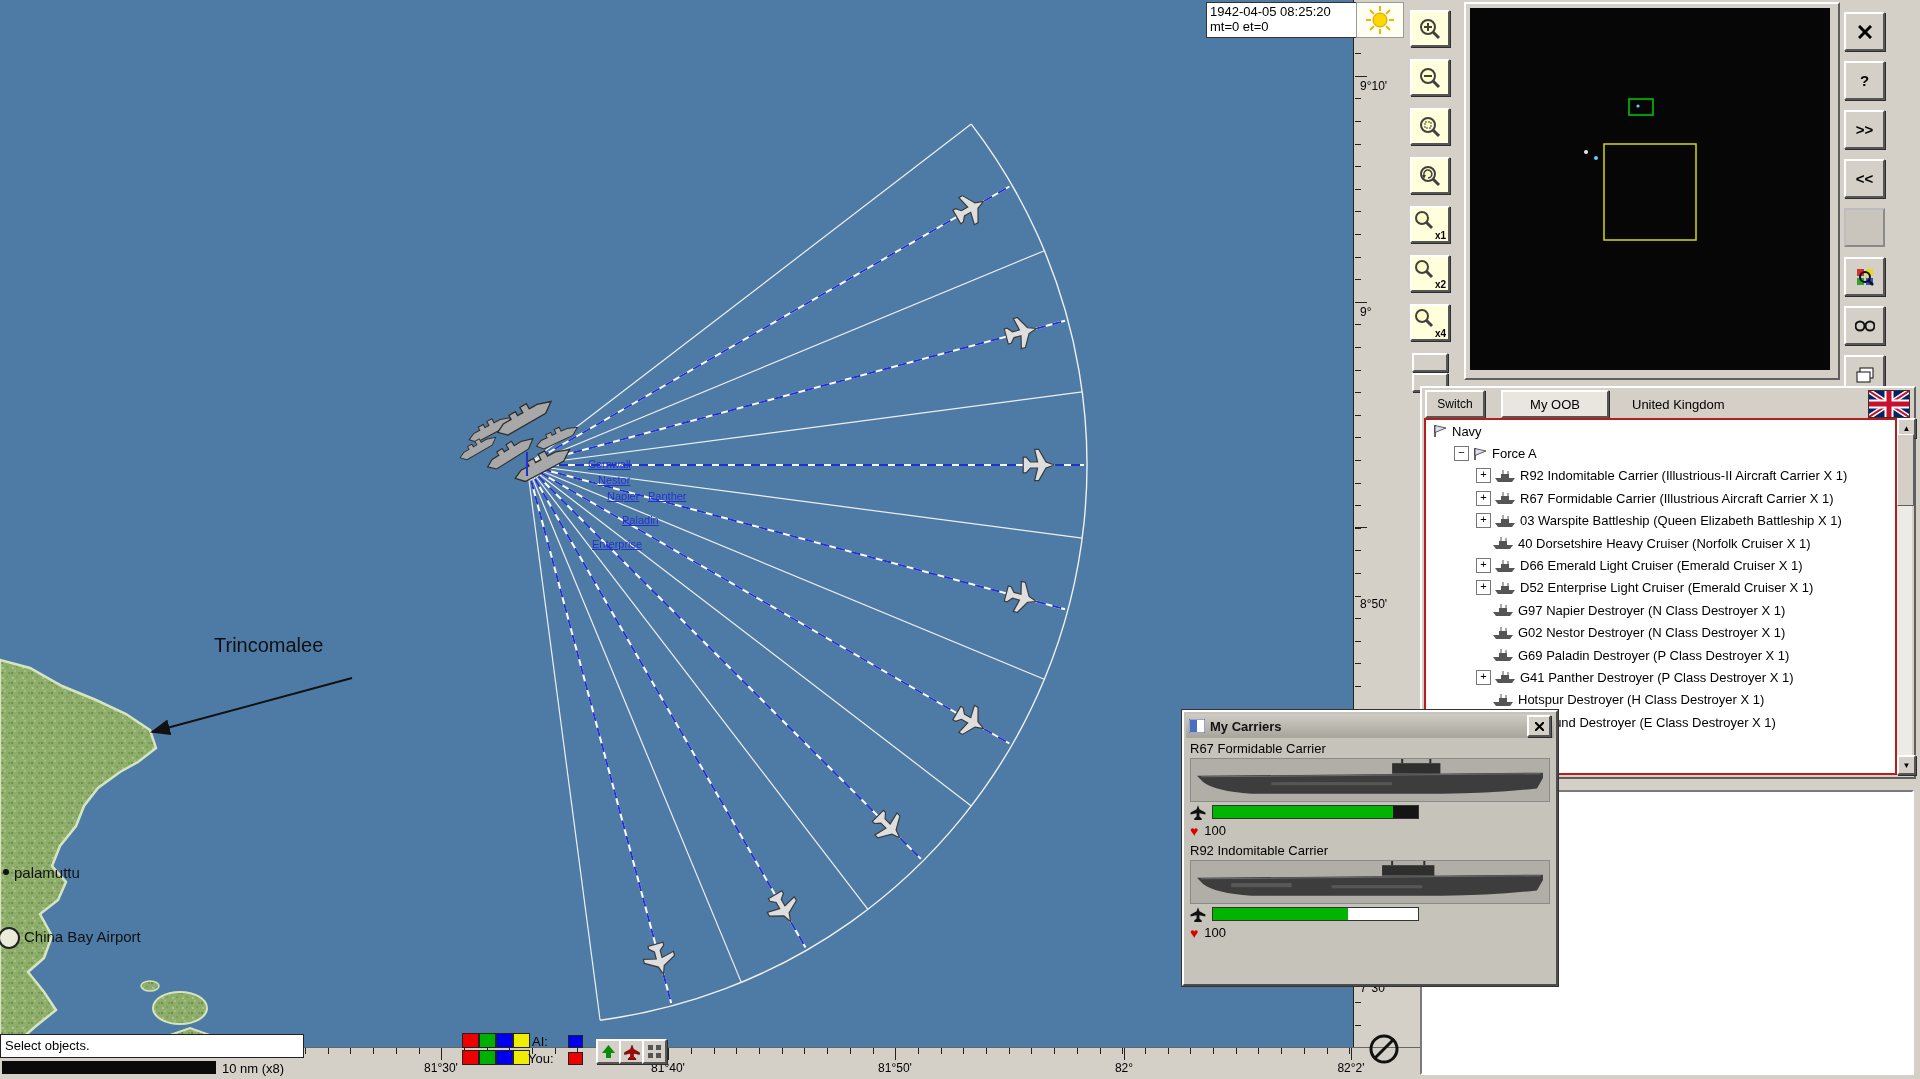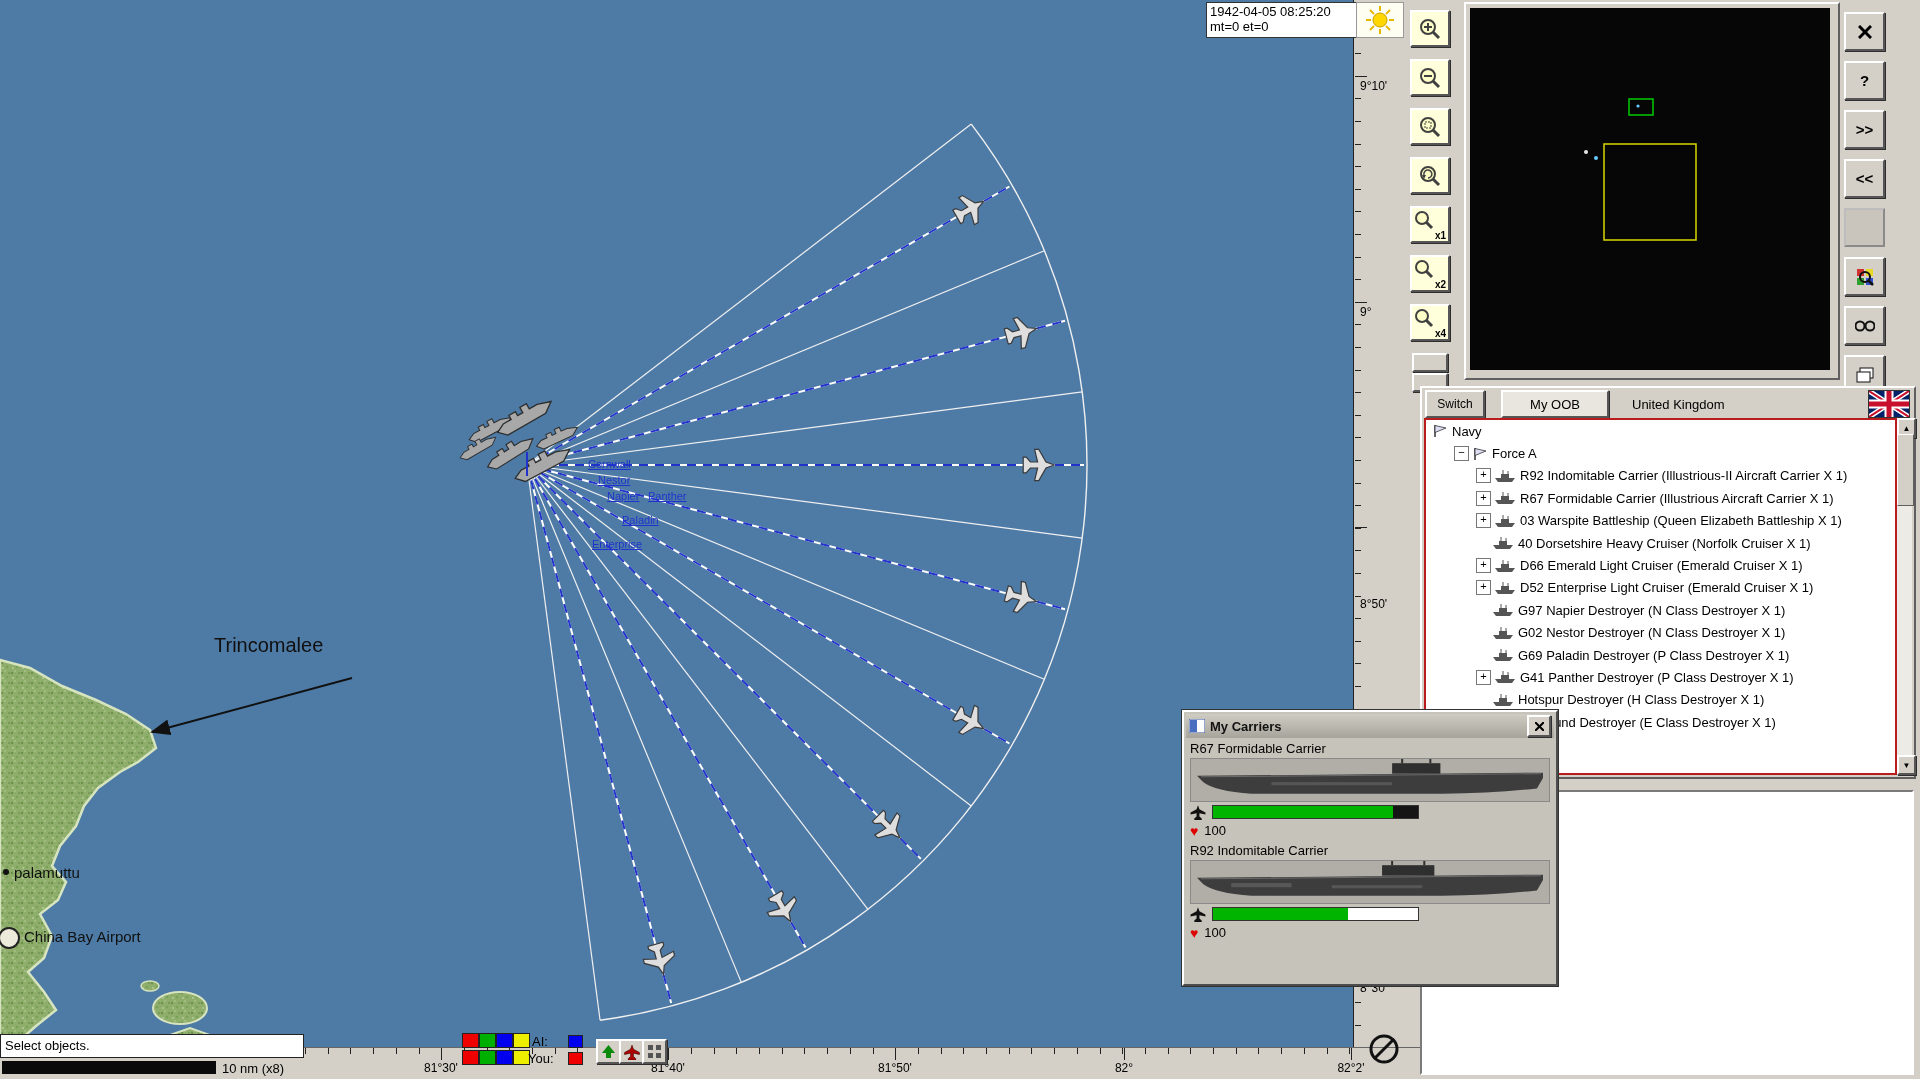--- a/index.html
+++ b/index.html
@@ -252,21 +252,21 @@
     <div class="vtick" style="top: 1025px; width: 6px;"></div>
     <div class="vtick" style="top: 76px; width: 12px;"></div>
     <div class="vlabel" style="top: 79px;">9°10'</div>
     <div class="vtick" style="top: 302px; width: 12px;"></div>
     <div class="vlabel" style="top: 305px;">9°</div>
     <div class="vtick" style="top: 527px; width: 12px;"></div>
     <div class="vlabel" style="top: 553px; margin-top: 44px;">8°50'</div>
     <div class="vtick" style="top: 753px; width: 12px;"></div>
     <div class="vlabel" style="top: 756px;">8°40'</div>
     <div class="vtick" style="top: 978px; width: 12px;"></div>
-    <div class="vlabel" style="top: 981px;">8°30'</div>
+    <div class="vlabel" style="top: 981px;">7°30'</div>
   </div>
 <div id="hstrip" class="abs">
   <div id="scalebar"></div>
   <div id="scalelabel">10 nm (x8)</div>
 <div class="htick" style="left: 305px; height: 6px;"></div>
     <div class="htick" style="left: 327.7px; height: 6px;"></div>
     <div class="htick" style="left: 350.4px; height: 6px;"></div>
     <div class="htick" style="left: 373.1px; height: 6px;"></div>
     <div class="htick" style="left: 395.8px; height: 6px;"></div>
     <div class="htick" style="left: 418.5px; height: 6px;"></div>

